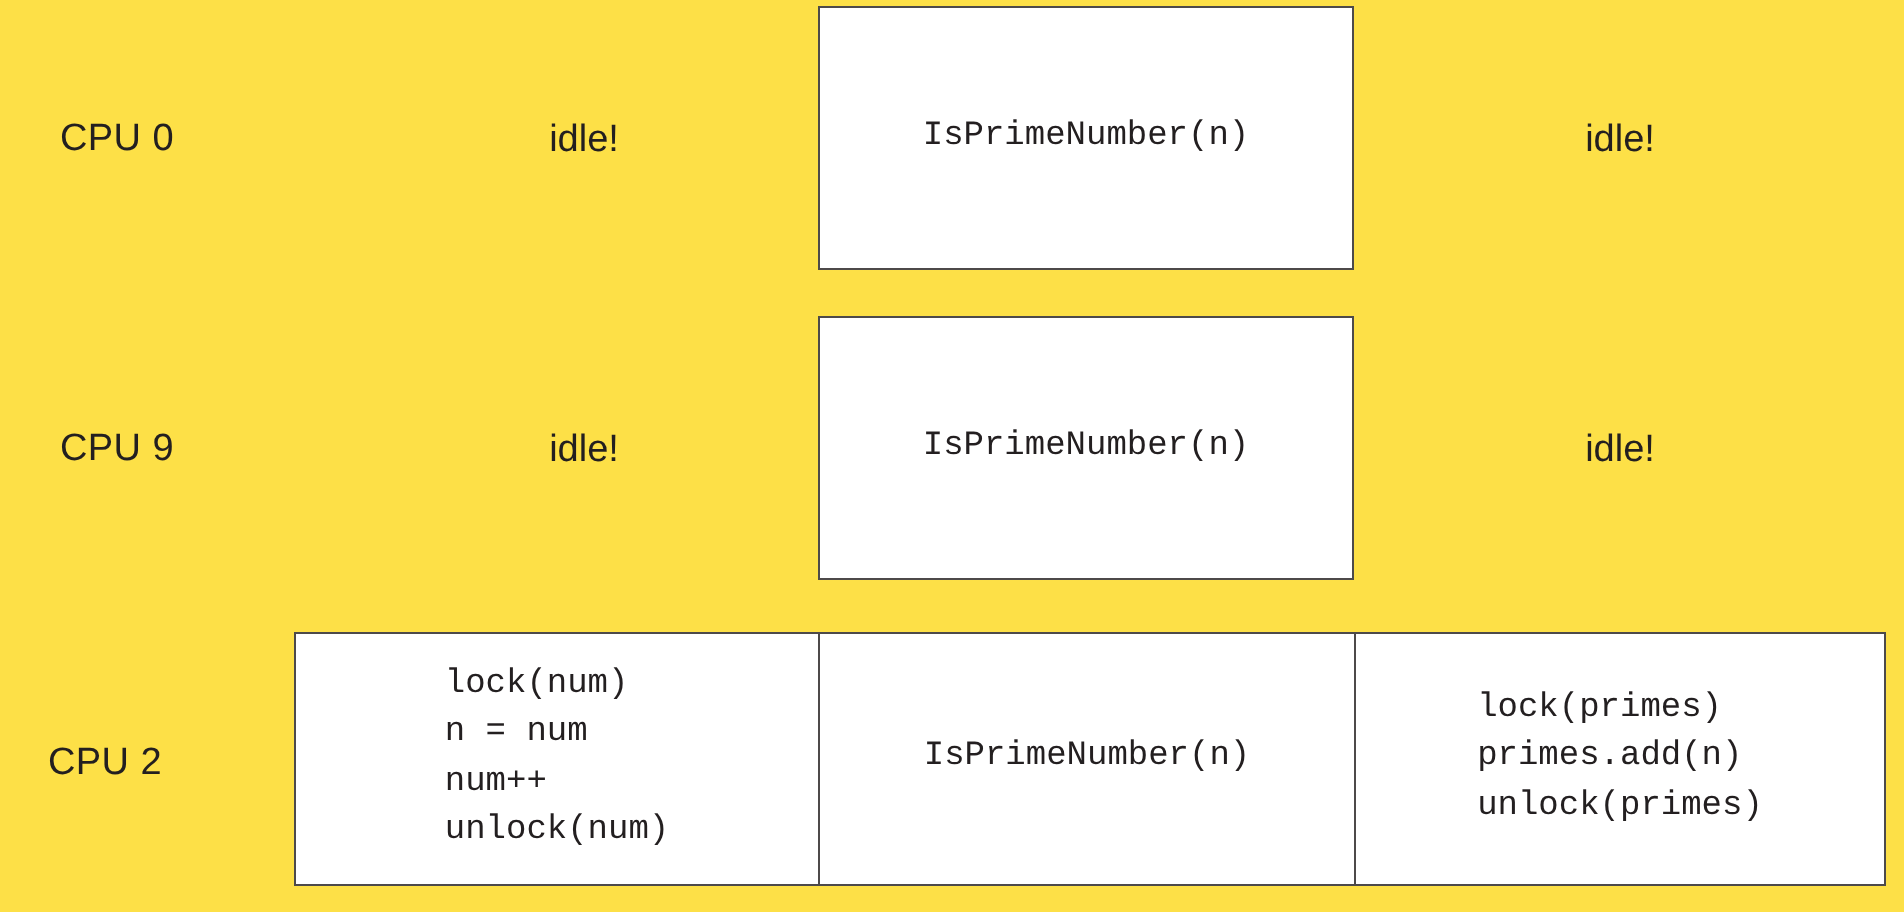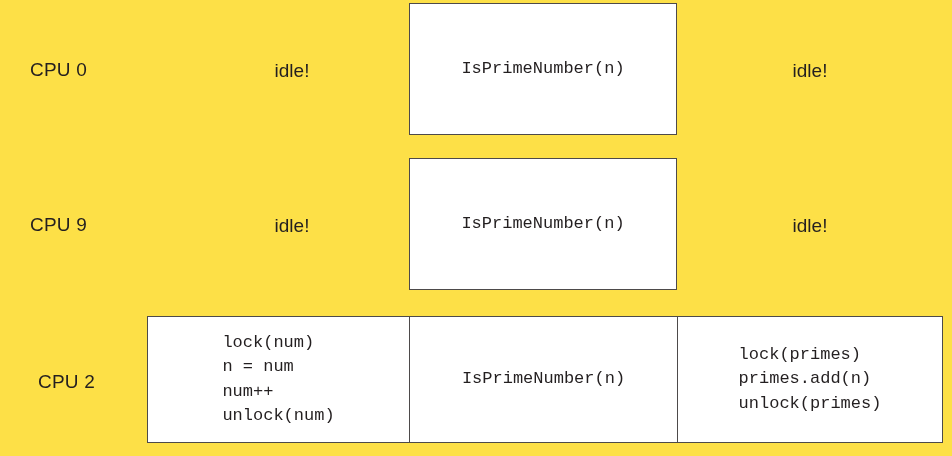--- a/index.html
+++ b/index.html
@@ -86,21 +86,21 @@
   <div class="cpu-label" style="left:30px; top:215px;">CPU 9</div>
 
   <div class="status-text" style="left:292px; top:225px;">idle!</div>
 
   <div class="box" style="left:409px; top:158px; width:268px; height:132px;">
     <span class="box-text">IsPrimeNumber(n)</span>
   </div>
 
   <div class="status-text" style="left:810px; top:225px;">idle!</div>
 
-  <div class="cpu-label" style="left:38px; top:372px;text-align:center;">CPU 2</div>
+  <div class="cpu-label" style="left:24px; top:372px;text-align:center;">CPU 2</div>
 
   <div class="box cell-left" style="left:147px; top:316px; width:263px; height:127px;">
     <span class="box-text">lock(num)
 n = num
 num++
 unlock(num)</span>
   </div>
 
   <div class="box cell-mid" style="left:409px; top:316px; width:269px; height:127px;">
     <span class="box-text">IsPrimeNumber(n)</span>

